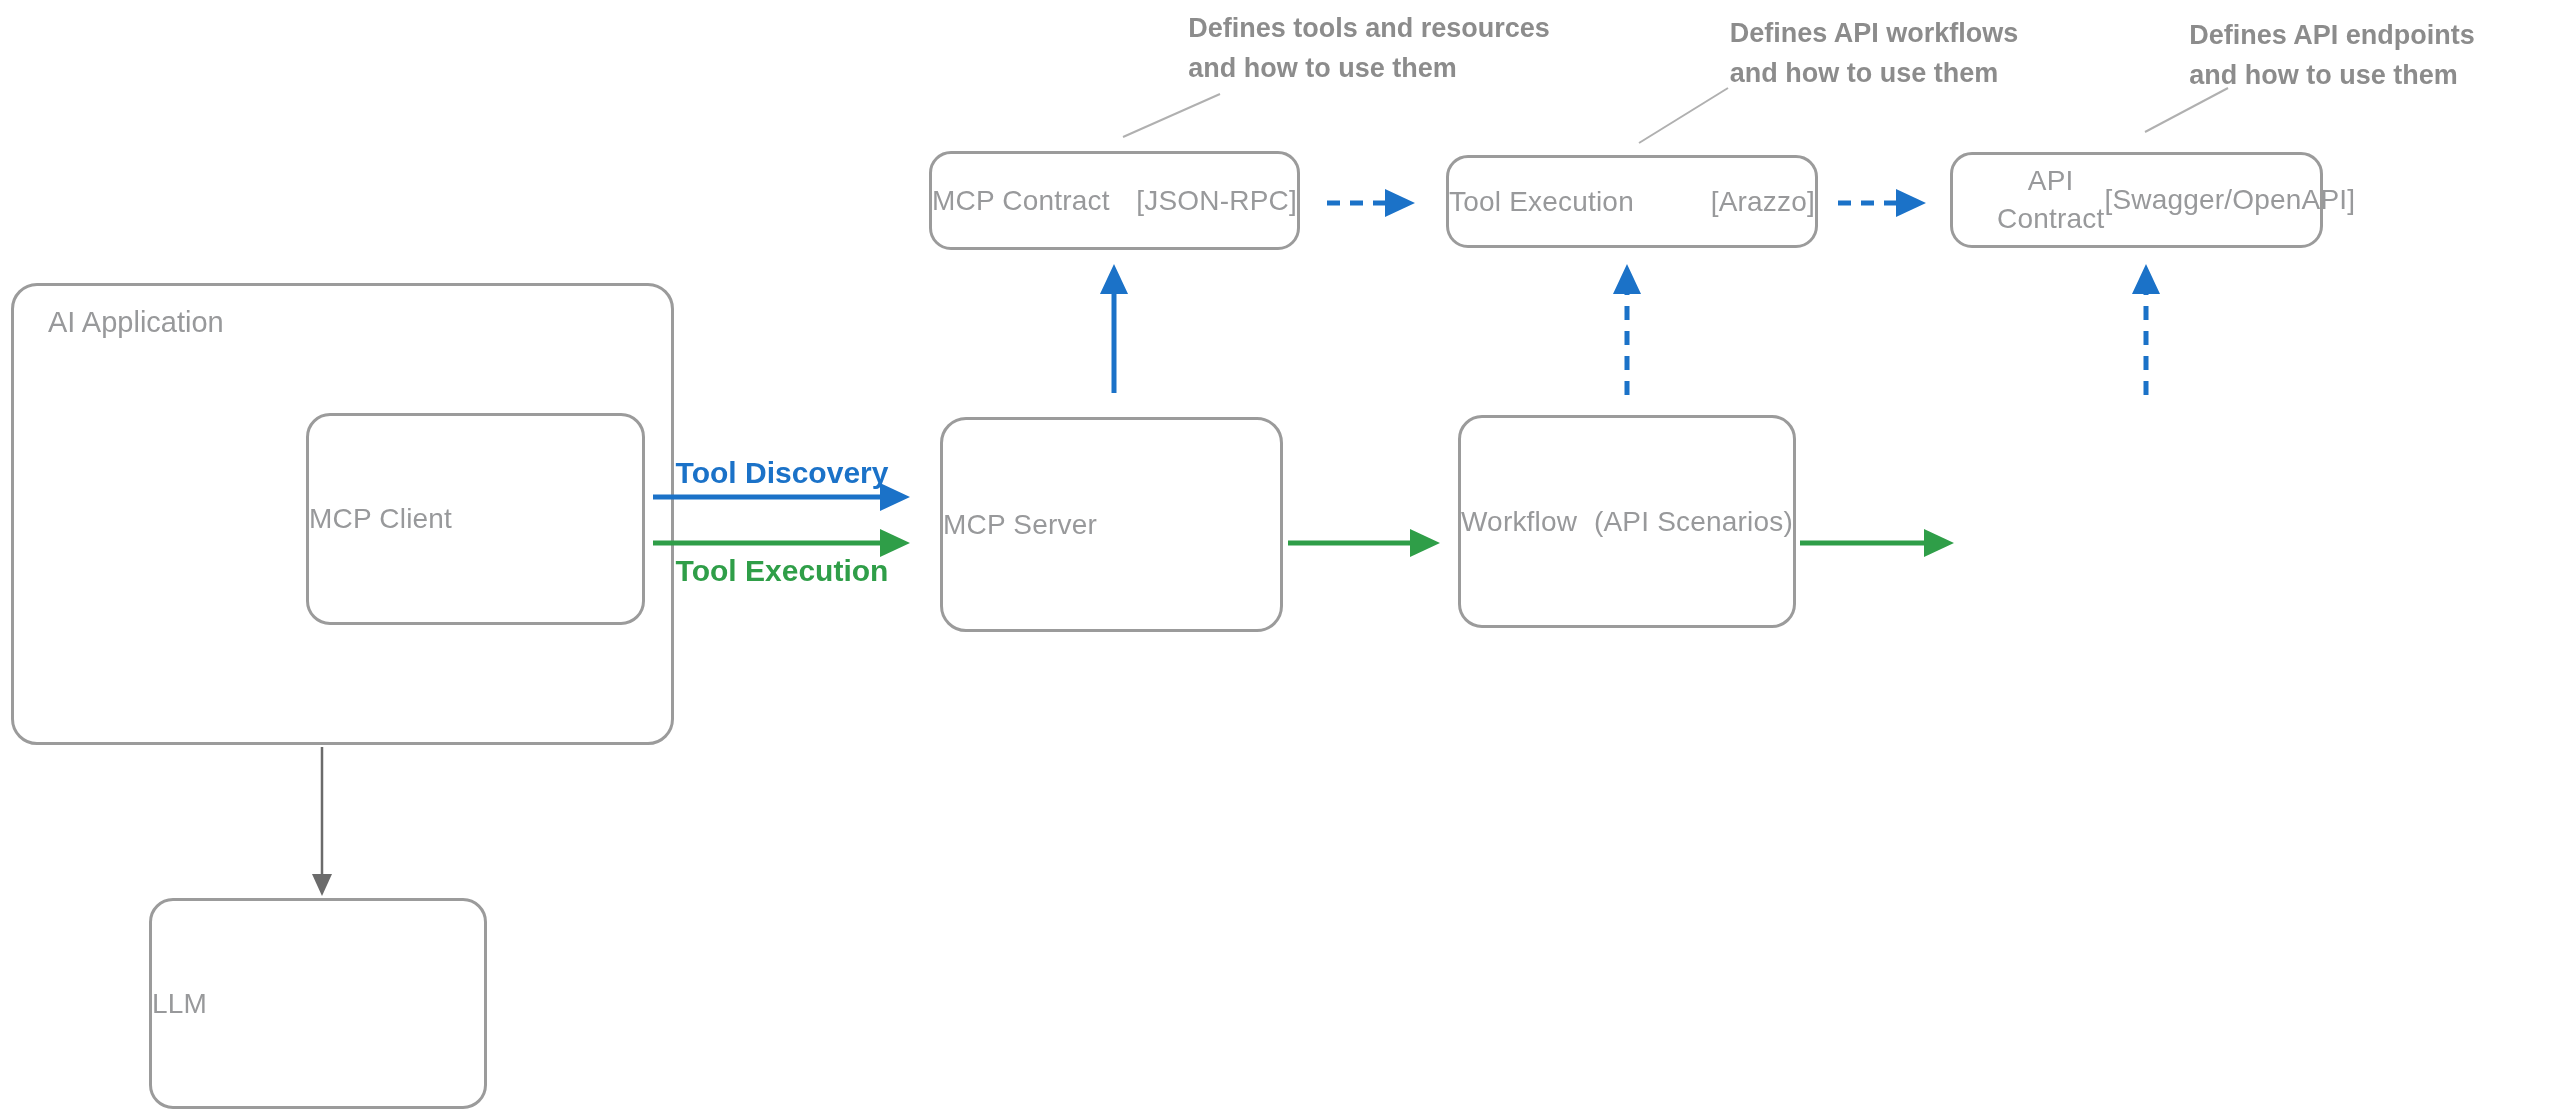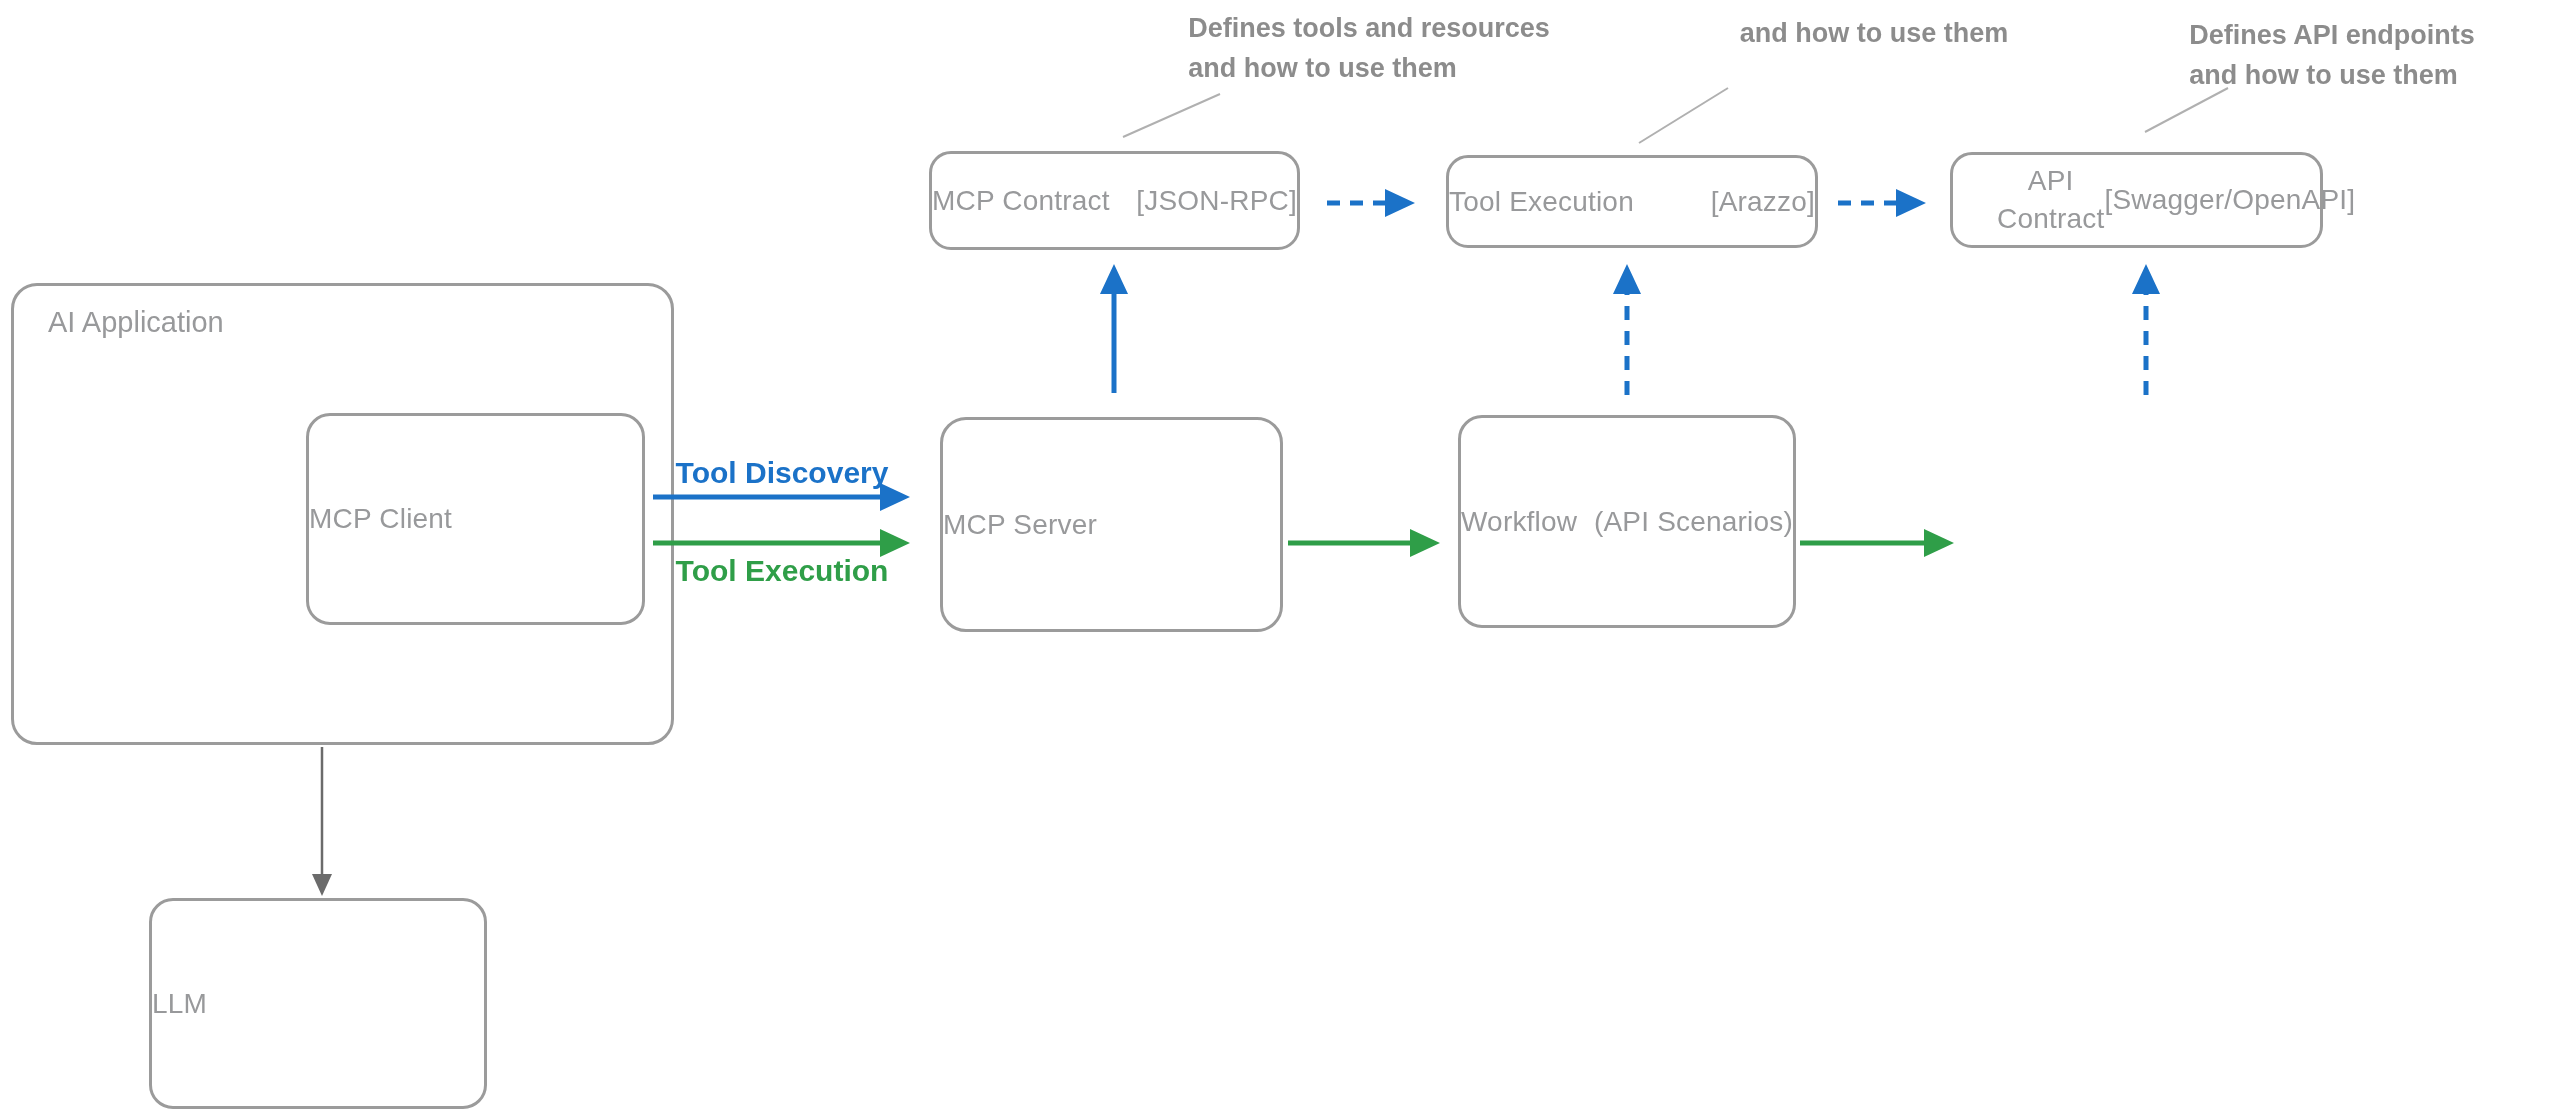--- a/index.html
+++ b/index.html
@@ -145,20 +145,21 @@
       <line class="stroke-gray" x1="322" y1="747" x2="322" y2="878" stroke-width="2.5"></line>
       <polygon class="fill-gray" points="322,896 312,874 332,874"></polygon>
     </g>
   </svg>
 
   <div class="annotation" style="left:1369px; top:8px;">
     <div>Defines tools and resources</div>
     <div>and how to use them</div>
   </div>
   <div class="annotation" style="left:1874px; top:13px;">
+    <div>Defines API workflows</div>
     <div>and how to use them</div>
   </div>
   <div class="annotation" style="left:2332px; top:15px;">
     <div>Defines API endpoints</div>
     <div>and how to use them</div>
   </div>
 
   <div class="node small" style="left:929px; top:151px; width:371px; height:99px;">
     <div>MCP Contract</div>
     <div>[JSON-RPC]</div>

